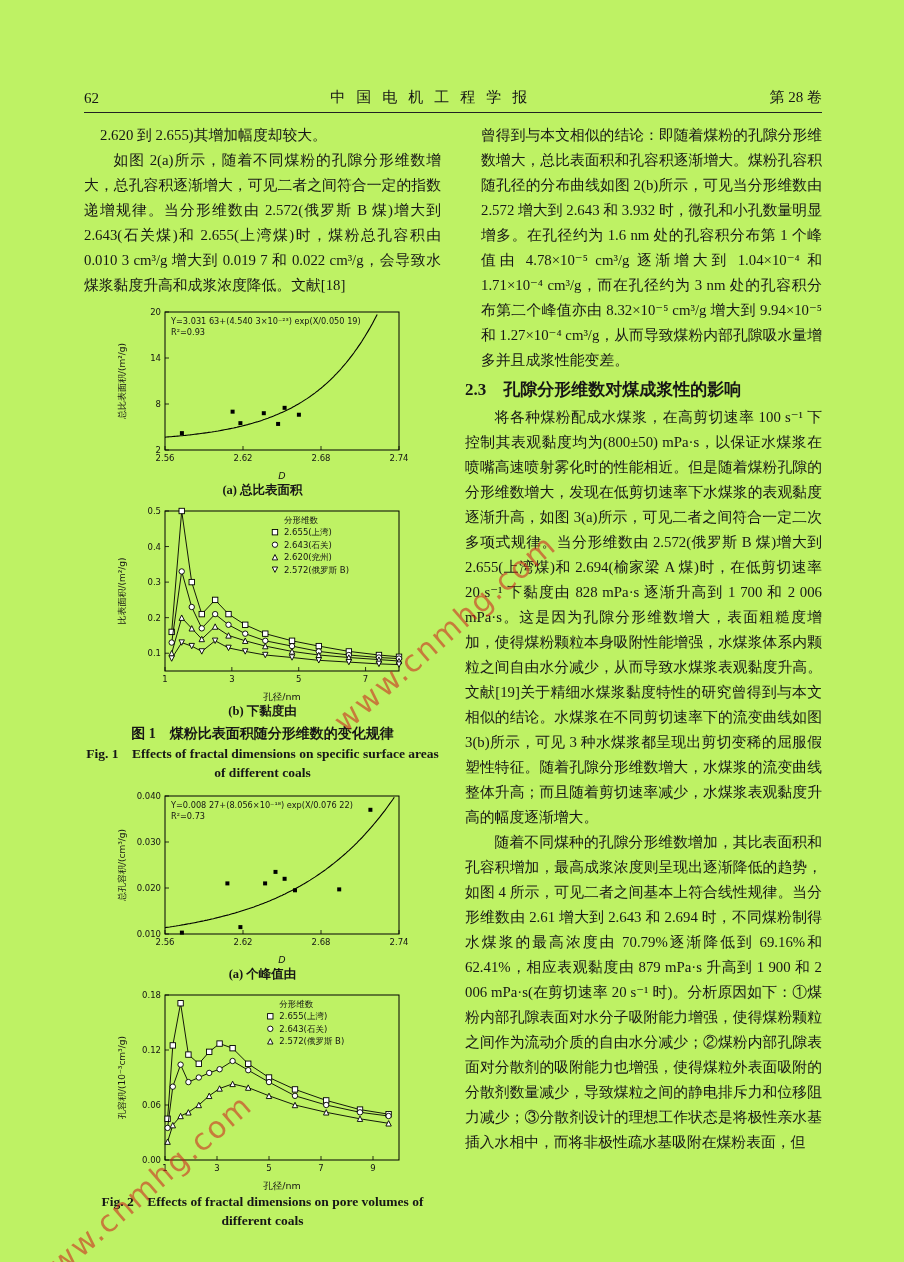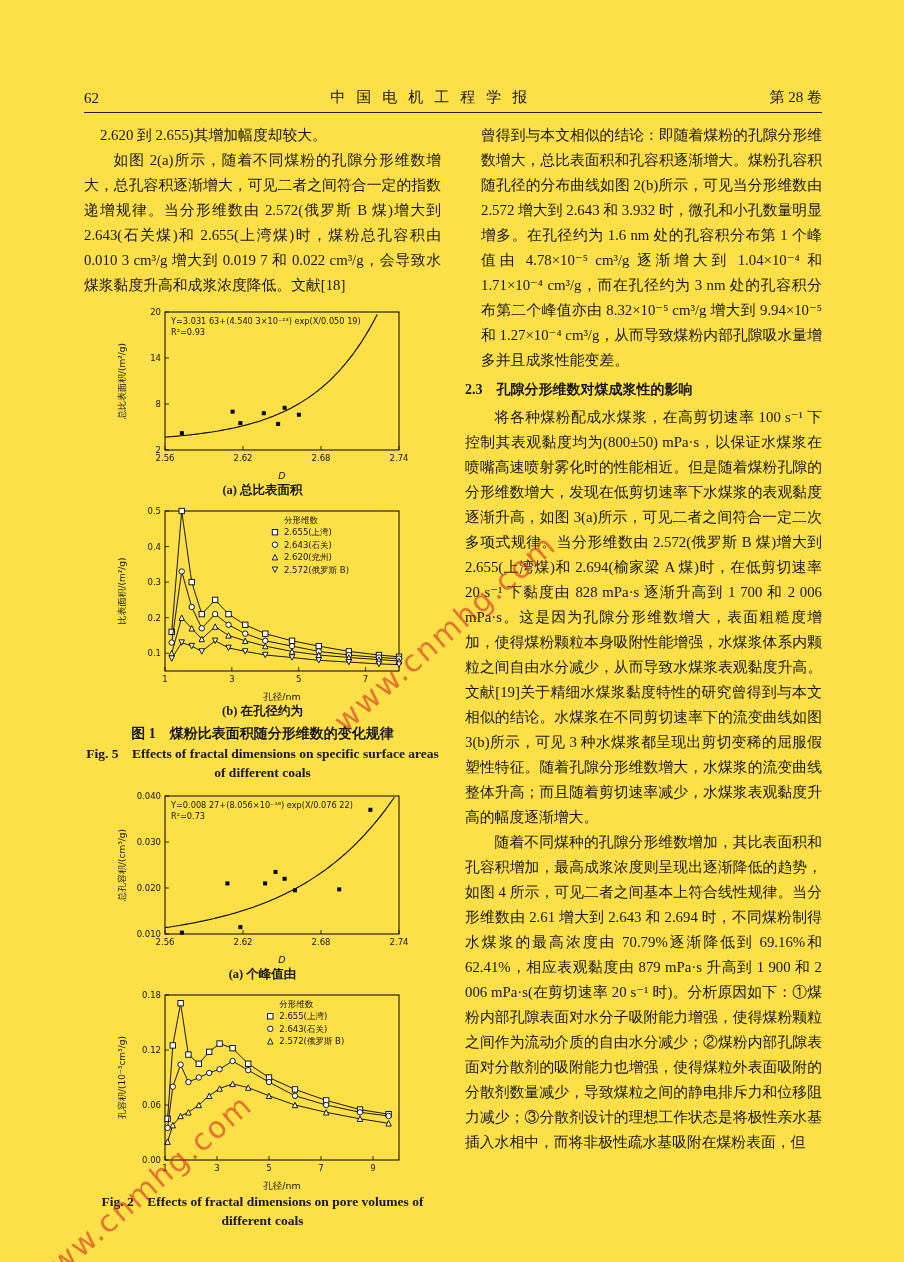--- a/index.html
+++ b/index.html
@@ -1,31 +1,31 @@
 <!DOCTYPE html>
 <html><head>
 <meta charset="utf-8">
 <style>
   html,body{margin:0;padding:0;background:#9a9a9a;}
-  .page{position:relative;width:904px;height:1262px;background:#fde047;margin:0 auto;
+  .page{position:relative;width:904px;height:1262px;background:#bef264;margin:0 auto;
         font-family:"Liberation Serif","DejaVu Serif",serif;color:#161616;overflow:hidden;}
   .content{position:absolute;left:84px;top:88px;width:738px;}
   .header{display:flex;justify-content:space-between;align-items:flex-end;
           font-size:15px;padding-bottom:5px;border-bottom:1.6px solid #222;}
   .journal-title{letter-spacing:11px;text-align:center;}
   .columns{display:flex;gap:24px;margin-top:10px;}
   .col{width:357px;font-size:14.8px;line-height:25px;text-align:justify;}
   .para{text-indent:2em;margin:0;}
   .para.noindent{text-indent:0;margin-left:16px;}
   .figure-block{margin:6px 0 2px 0;}
   .chart{display:flex;justify-content:center;margin-top:4px;}
   .sublabel{text-align:center;font-weight:bold;font-size:12.5px;line-height:17px;}
   .caption-zh{text-align:center;font-weight:bold;font-size:14px;line-height:20px;margin-top:4px;}
   .caption-en{text-align:center;font-weight:bold;font-size:13.5px;line-height:19px;margin-bottom:2px;}
-  .section-heading{font-weight:bold;font-size:14px;line-height:27px;margin:3px 0 2px 0;text-indent:0;}
+  .section-heading{font-weight:bold;font-size:17px;line-height:27px;margin:3px 0 2px 0;text-indent:0;}
   .watermark{position:absolute;color:rgba(205,25,25,0.55);font-size:30px;letter-spacing:2px;
              font-family:"DejaVu Sans",sans-serif;transform-origin:0 50%;pointer-events:none;}
   .wm-main{left:338px;top:708px;transform:rotate(-41deg);}
   .wm-frag{left:34px;top:1268px;transform:rotate(-41deg);}
   svg text{font-family:"DejaVu Sans","Liberation Sans",sans-serif;}
 </style>
 </head>
 <body>
 
 <div class="page">
@@ -162,23 +162,23 @@
                 <rect x="159.26" y="26.500000000000004" width="5.4" height="5.4" fill="#fff" stroke="#000" stroke-width="0.9"></rect>
                 <text x="170.95999999999998" y="32.2" text-anchor="start" font-size="8.5" fill="#141414">2.655(上湾)</text>
                 <circle cx="161.95999999999998" cy="41.7" r="2.7" fill="#fff" stroke="#000" stroke-width="0.9"></circle>
                 <text x="170.95999999999998" y="44.7" text-anchor="start" font-size="8.5" fill="#141414">2.643(石关)</text>
                 <polygon points="161.95999999999998,51.5 159.26,56.900000000000006 164.65999999999997,56.900000000000006" fill="#fff" stroke="#000" stroke-width="0.9"></polygon>
                 <text x="170.95999999999998" y="57.2" text-anchor="start" font-size="8.5" fill="#141414">2.620(兖州)</text>
                 <polygon points="161.95999999999998,69.4 159.26,64 164.65999999999997,64" fill="#fff" stroke="#000" stroke-width="0.9"></polygon>
                 <text x="170.95999999999998" y="69.7" text-anchor="start" font-size="8.5" fill="#141414">2.572(俄罗斯 B)</text>
               </svg>
             </div>
-          <div class="sublabel">(b) 在孔径约为</div>
+          <div class="sublabel">(b) 下黏度由</div>
           <div class="caption-zh">图 1　煤粉比表面积随分形维数的变化规律</div>
-          <div class="caption-en">Fig. 5　Effects of fractal dimensions on specific surface areas of different coals</div>
+          <div class="caption-en">Fig. 1　Effects of fractal dimensions on specific surface areas of different coals</div>
         </div>
 
         <div class="figure-block">
           <div class="chart">
               <svg width="300" height="178" viewBox="0 0 300 178">
                 <rect x="52" y="8" width="234" height="138" fill="none" stroke="#000" stroke-width="1"></rect>
                 <line x1="52" y1="146" x2="52" y2="142" stroke="#000" stroke-width="0.8"></line>
                 <text x="52" y="157" text-anchor="middle" font-size="8.5" fill="#141414">2.56</text>
                 <line x1="130" y1="146" x2="130" y2="142" stroke="#000" stroke-width="0.8"></line>
                 <text x="130" y="157" text-anchor="middle" font-size="8.5" fill="#141414">2.62</text>

